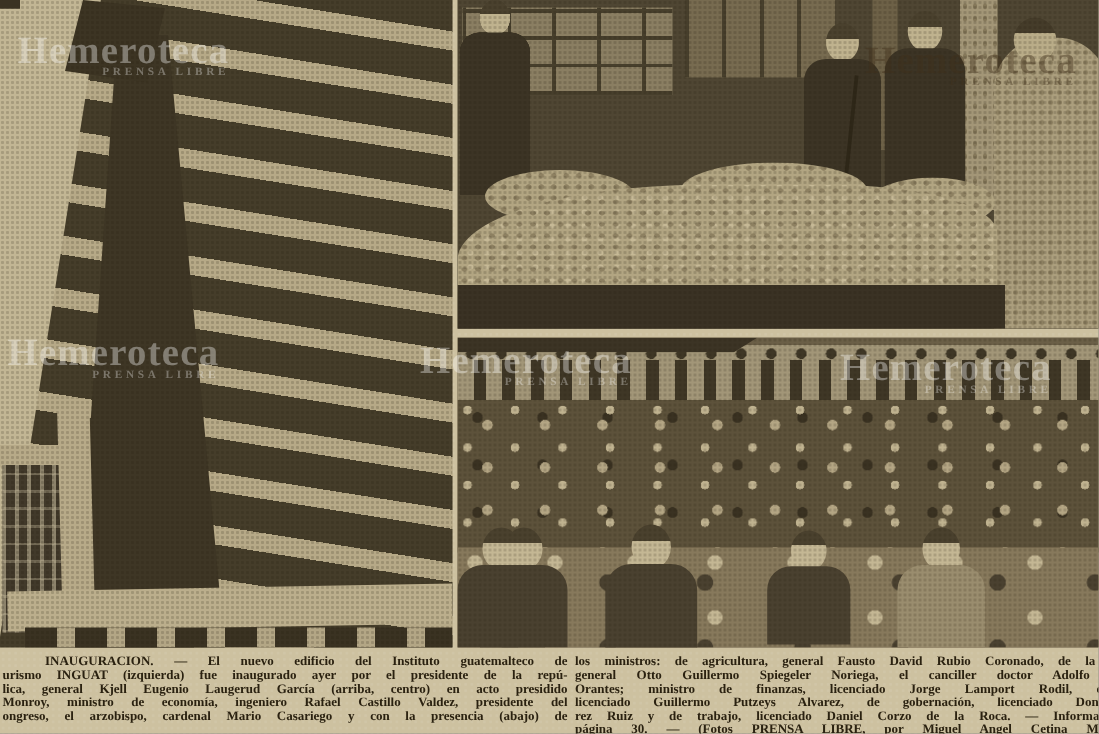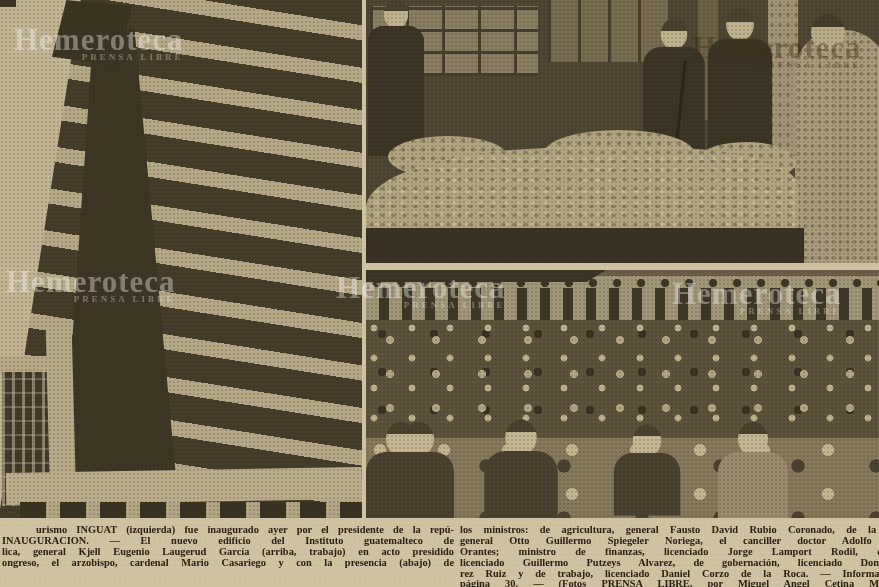--- a/index.html
+++ b/index.html
@@ -236,23 +236,24 @@
   <div class="wm wm4">
     <div class="wm-main">Hemeroteca</div>
     <div class="wm-sub">PRENSA LIBRE</div>
   </div>
   <div class="wm wm5">
     <div class="wm-main">Hemeroteca</div>
     <div class="wm-sub">PRENSA LIBRE</div>
   </div>
 
   <div class="caption-col caption-left">
+    <div class="cap-line">INAUGURACION. — El nuevo edificio del Instituto guatemalteco de</div>
     <div class="cap-line">urismo INGUAT (izquierda) fue inaugurado ayer por el presidente de la repú-</div>
-    <div class="cap-line">INAUGURACION. — El nuevo edificio del Instituto guatemalteco de</div>
-    <div class="cap-line">lica, general Kjell Eugenio Laugerud García (arriba, trabajo) en acto presidido</div>
+    <div class="cap-line">lica, general Kjell Eugenio Laugerud García (arriba, centro) en acto presidido</div>
+    <div class="cap-line">Monroy, ministro de economía, ingeniero Rafael Castillo Valdez, presidente del</div>
     <div class="cap-line">ongreso, el arzobispo, cardenal Mario Casariego y con la presencia (abajo) de</div>
   </div>
   <div class="caption-col caption-right">
     <div class="cap-line">los ministros: de agricultura, general Fausto David Rubio Coronado, de la de</div>
     <div class="cap-line">general Otto Guillermo Spiegeler Noriega, el canciller doctor Adolfo M</div>
     <div class="cap-line">Orantes; ministro de finanzas, licenciado Jorge Lamport Rodil, educ</div>
     <div class="cap-line">licenciado Guillermo Putzeys Alvarez, de gobernación, licenciado Donaldo</div>
     <div class="cap-line">rez Ruiz y de trabajo, licenciado Daniel Corzo de la Roca. — Información</div>
     <div class="cap-line">página 30. — (Fotos PRENSA LIBRE, por Miguel Angel Cetina Monte</div>
   </div>

